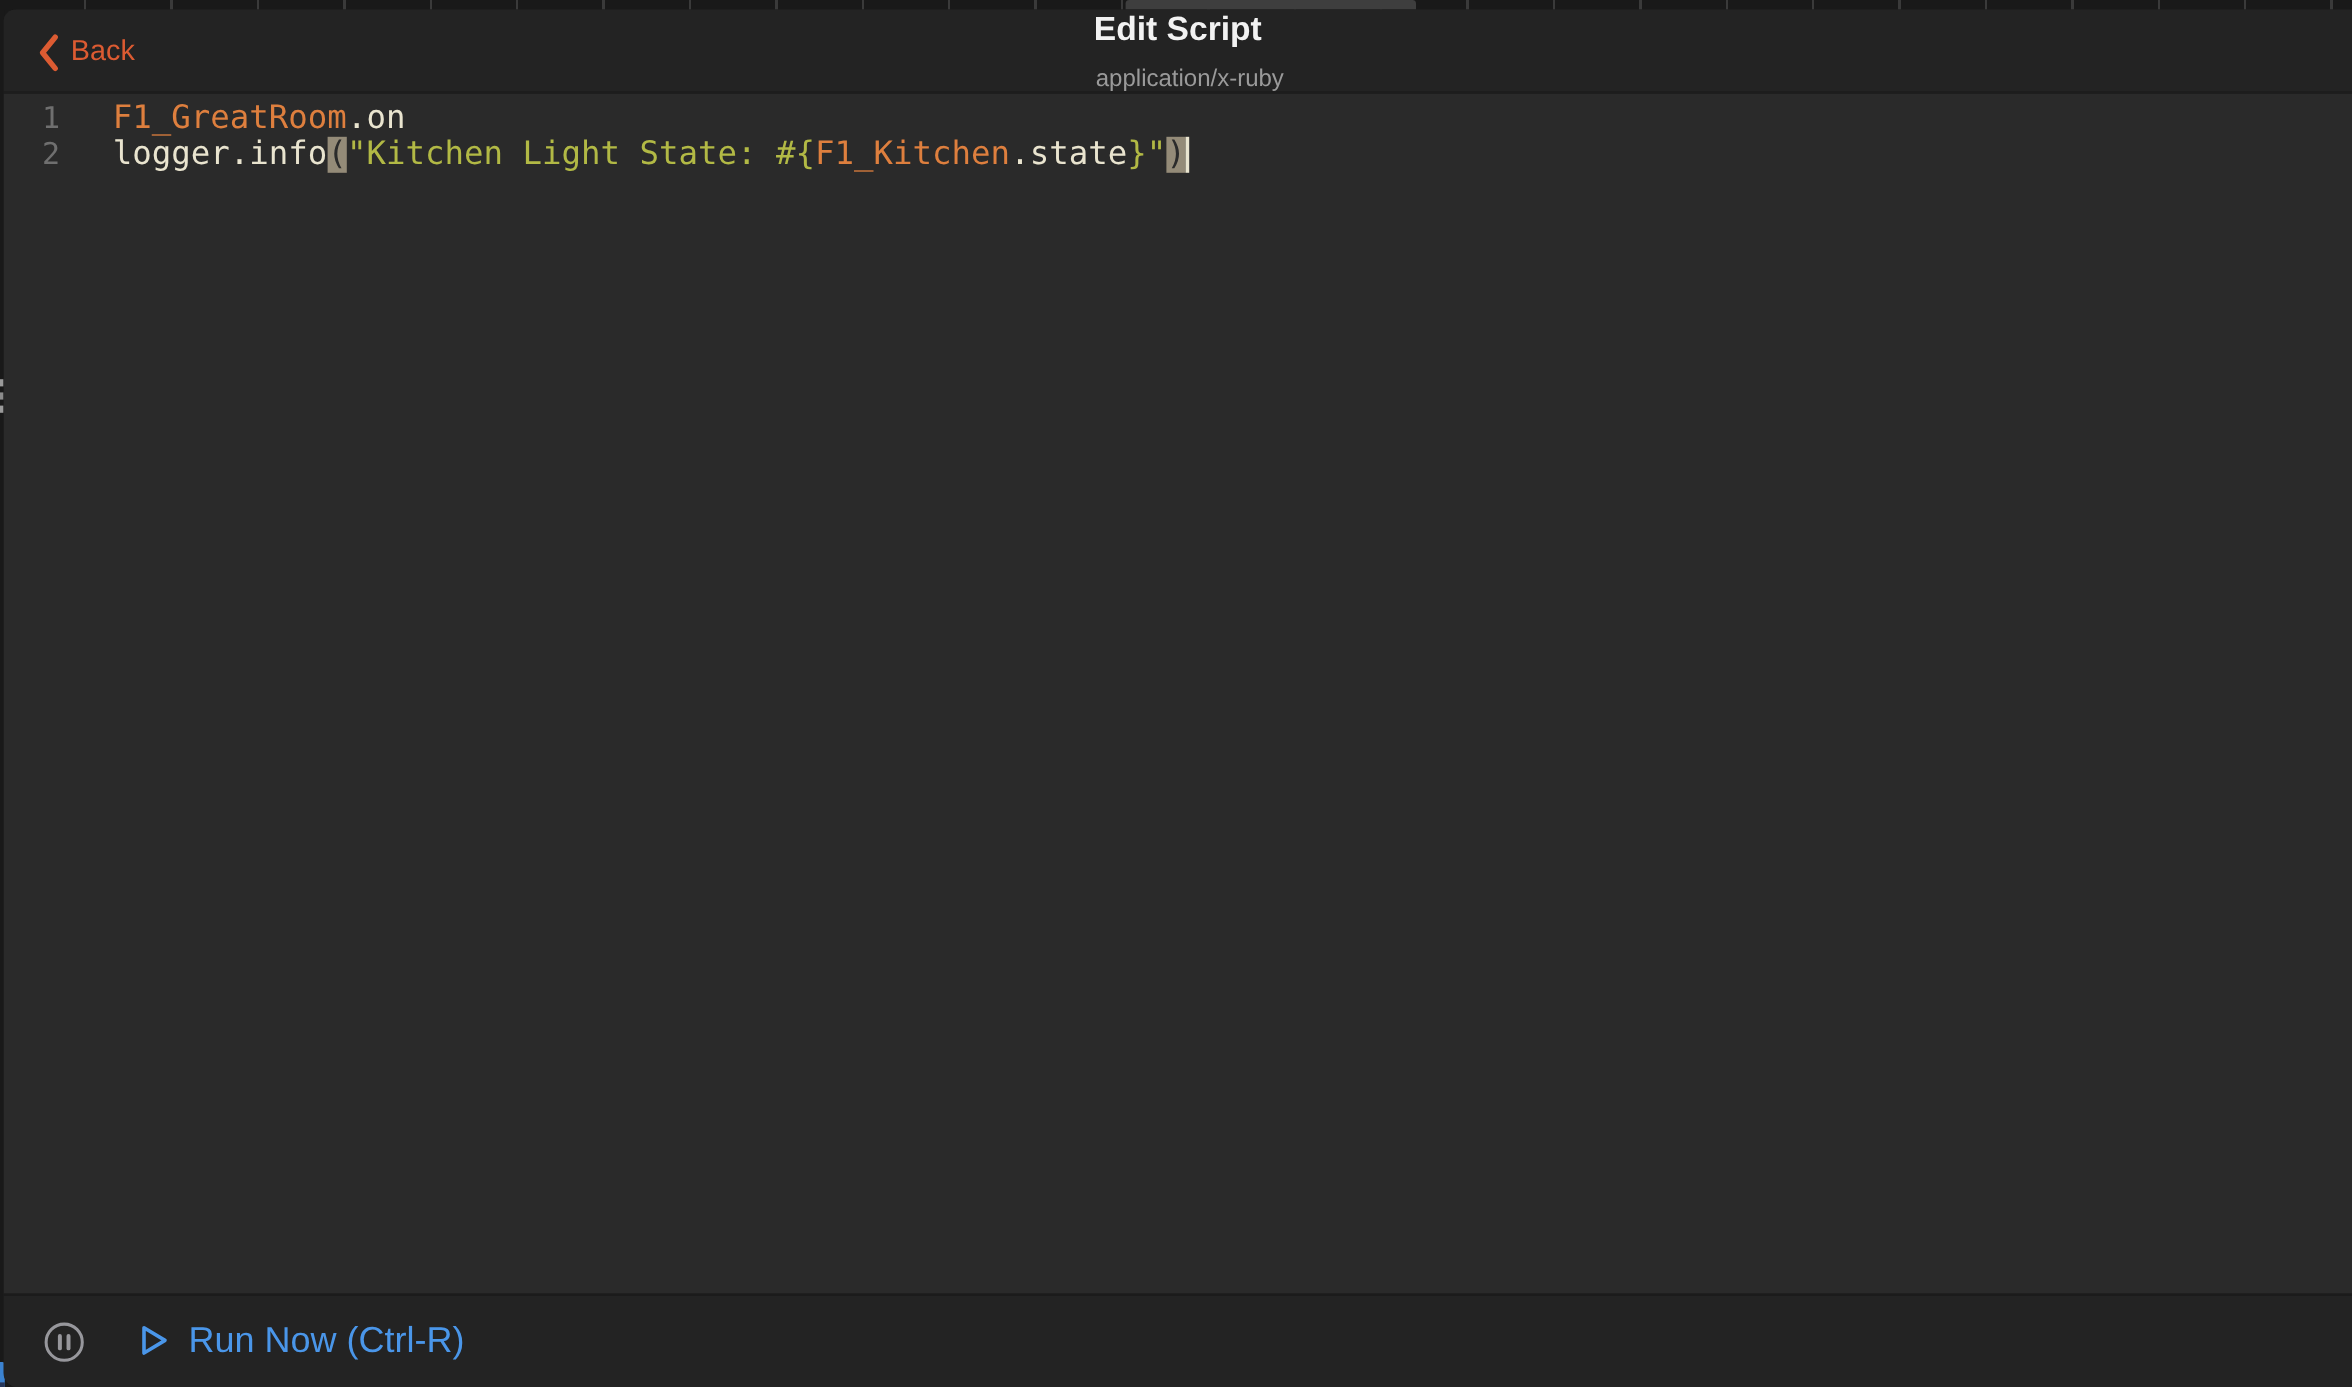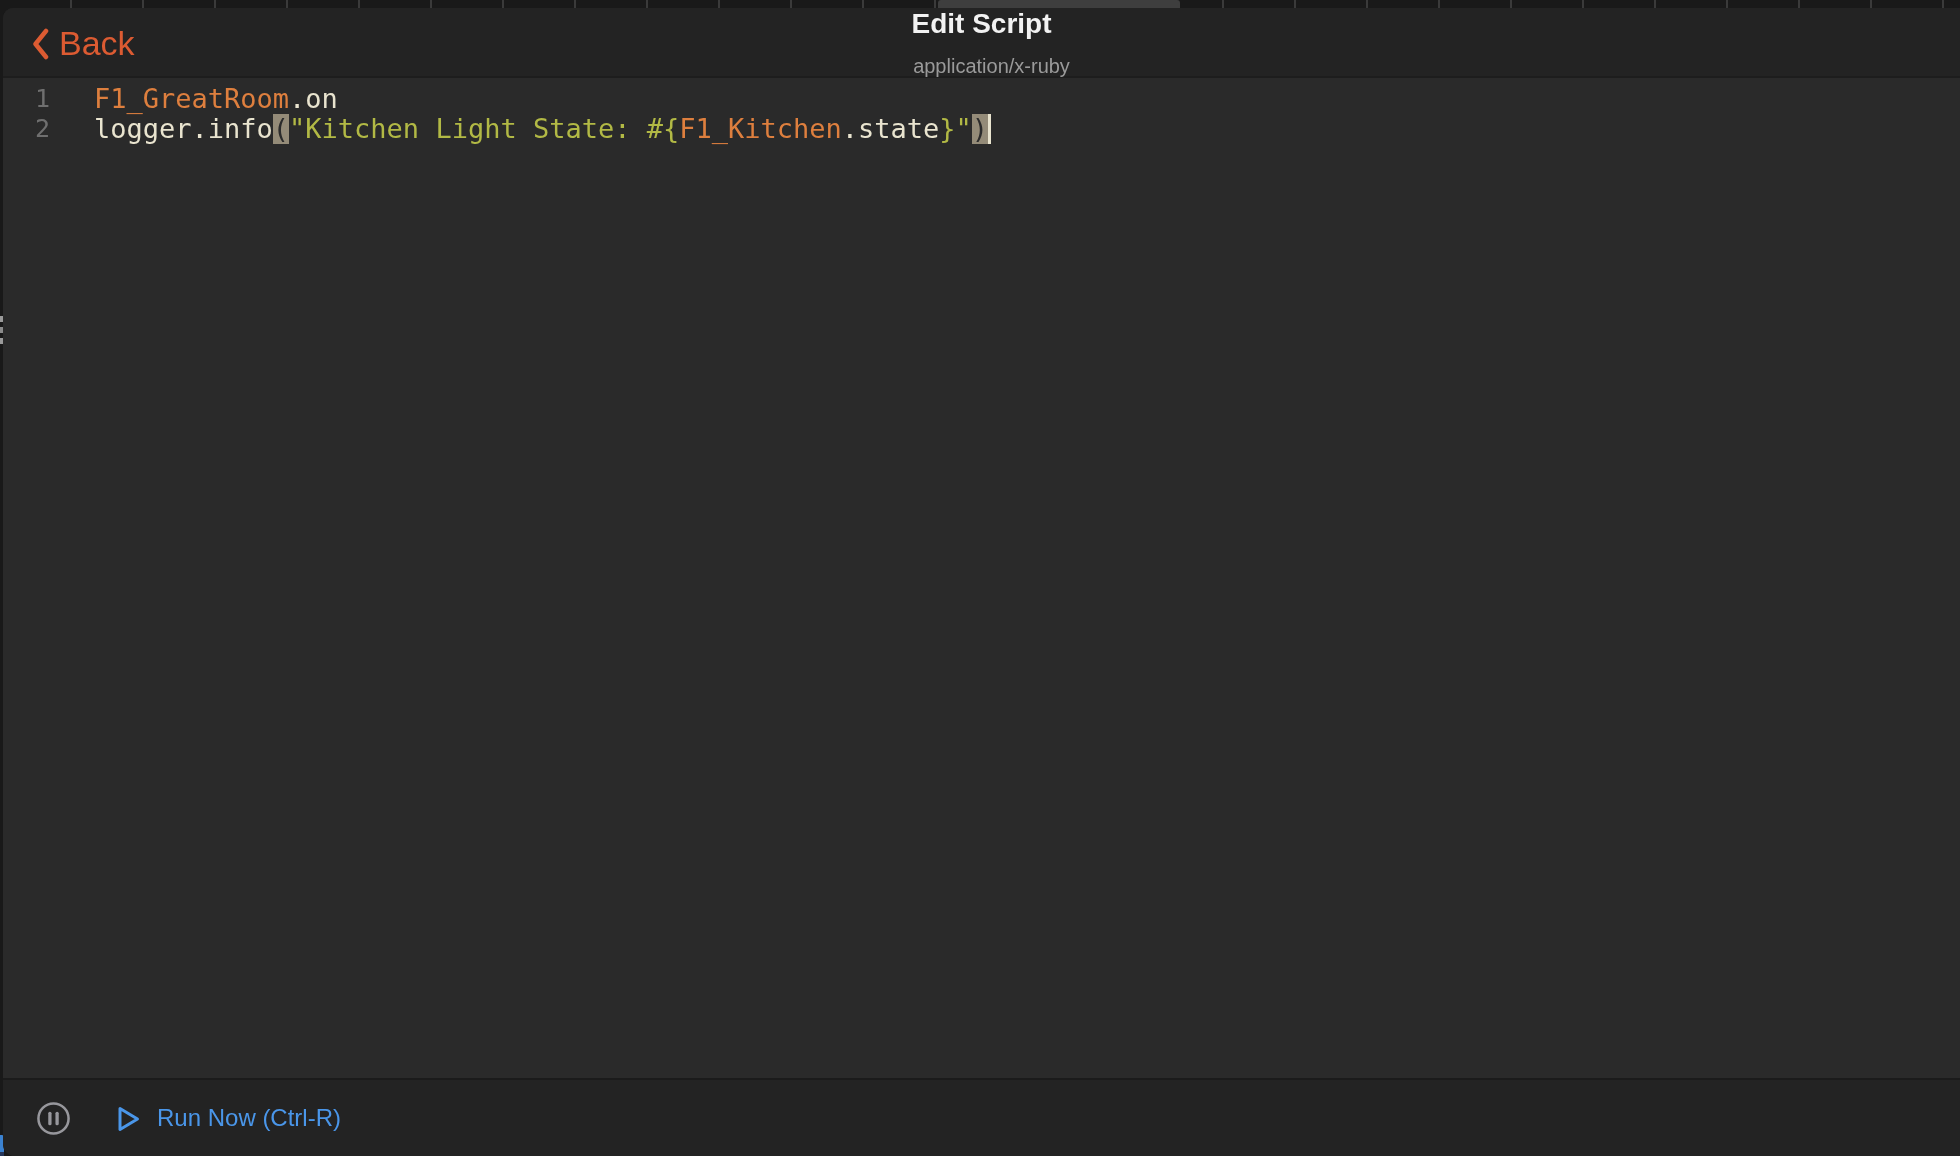--- a/index.html
+++ b/index.html
@@ -44,21 +44,21 @@
   .modal{
     position:absolute;left:3px;top:8px;width:1957px;height:1148px;
     background:var(--bar-bg);border-radius:10px 0 0 12px;overflow:hidden;
     display:flex;flex-direction:column;
   }
 
   
   .navbar{position:relative;height:70px;flex:0 0 70px;background:var(--bar-bg);
     border-bottom:2px solid #1d1d1d;}
   .back-button{position:absolute;left:28px;top:0;height:70px;display:flex;align-items:center;
-    gap:9px;color:var(--accent-orange);font-size:34px;cursor:pointer;}
+    gap:9px;color:var(--accent-orange);font-size:24px;cursor:pointer;}
   .back-button svg{display:block;margin-top:1px;}
   .title-block{position:absolute;left:0;right:0;top:0;height:70px;display:flex;
     flex-direction:column;align-items:center;justify-content:center;gap:16px;}
   .page-title{color:var(--title-white);font-size:28px;font-weight:bold;line-height:30px;}
   .page-subtitle{color:var(--subtitle-gray);font-size:20px;line-height:22px;margin-left:20px;}
   .save-button{position:absolute;right:26px;top:0;height:70px;display:flex;align-items:center;
     color:var(--accent-orange);font-size:29px;cursor:pointer;}
 
   
   .editor{flex:1 1 auto;background:var(--editor-bg);padding-top:6px;cursor:text;overflow:hidden;}
@@ -70,22 +70,22 @@
   .tok-constant{color:var(--code-constant);}
   .tok-string{color:var(--code-string);}
   .tok-match{color:var(--bracket-match-fg);background:var(--bracket-match-bg);}
   .caret{display:inline-block;width:3px;height:30px;background:var(--cursor-color);}
 
   
   .footer{flex:0 0 78px;height:78px;background:var(--bar-bg);border-top:2px solid #1b1b1b;
     display:flex;align-items:center;}
   .pause-button{margin-left:33px;width:35px;height:35px;background:none;border:none;
     cursor:pointer;padding:0;display:flex;align-items:center;justify-content:center;}
-  .run-button{margin-left:45px;display:flex;align-items:center;gap:16px;
-    color:var(--accent-blue);font-size:24px;cursor:pointer;}
+  .run-button{margin-left:45px;display:flex;align-items:flex-start;gap:16px;
+    color:var(--accent-blue);font-size:30px;cursor:pointer;}
   .run-button svg{display:block;margin-top:2px;}
 </style>
 </head>
 <body>
 
 <div class="underlay-top">
   <div class="underlay-tab"></div>
 </div>
 <div class="underlay-left">
   <div class="frag frag-gray1"></div>

